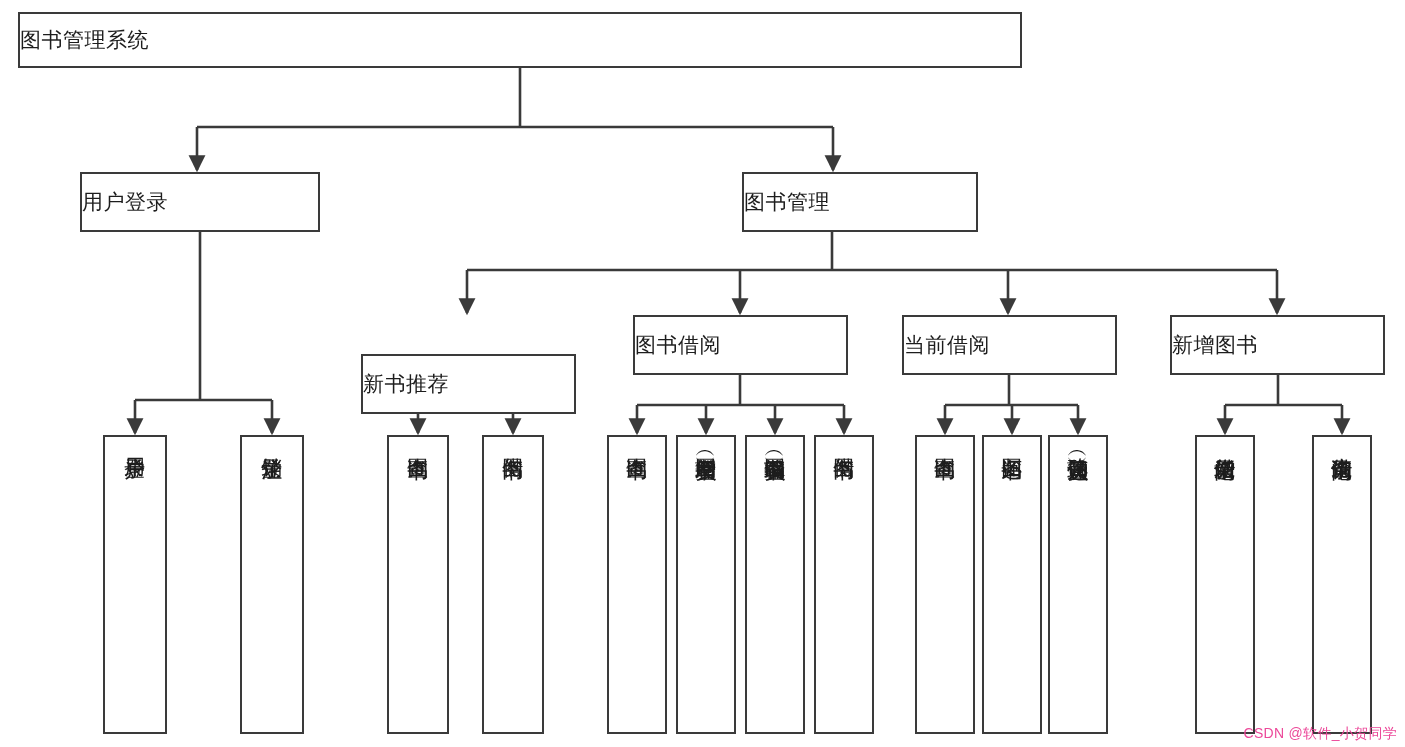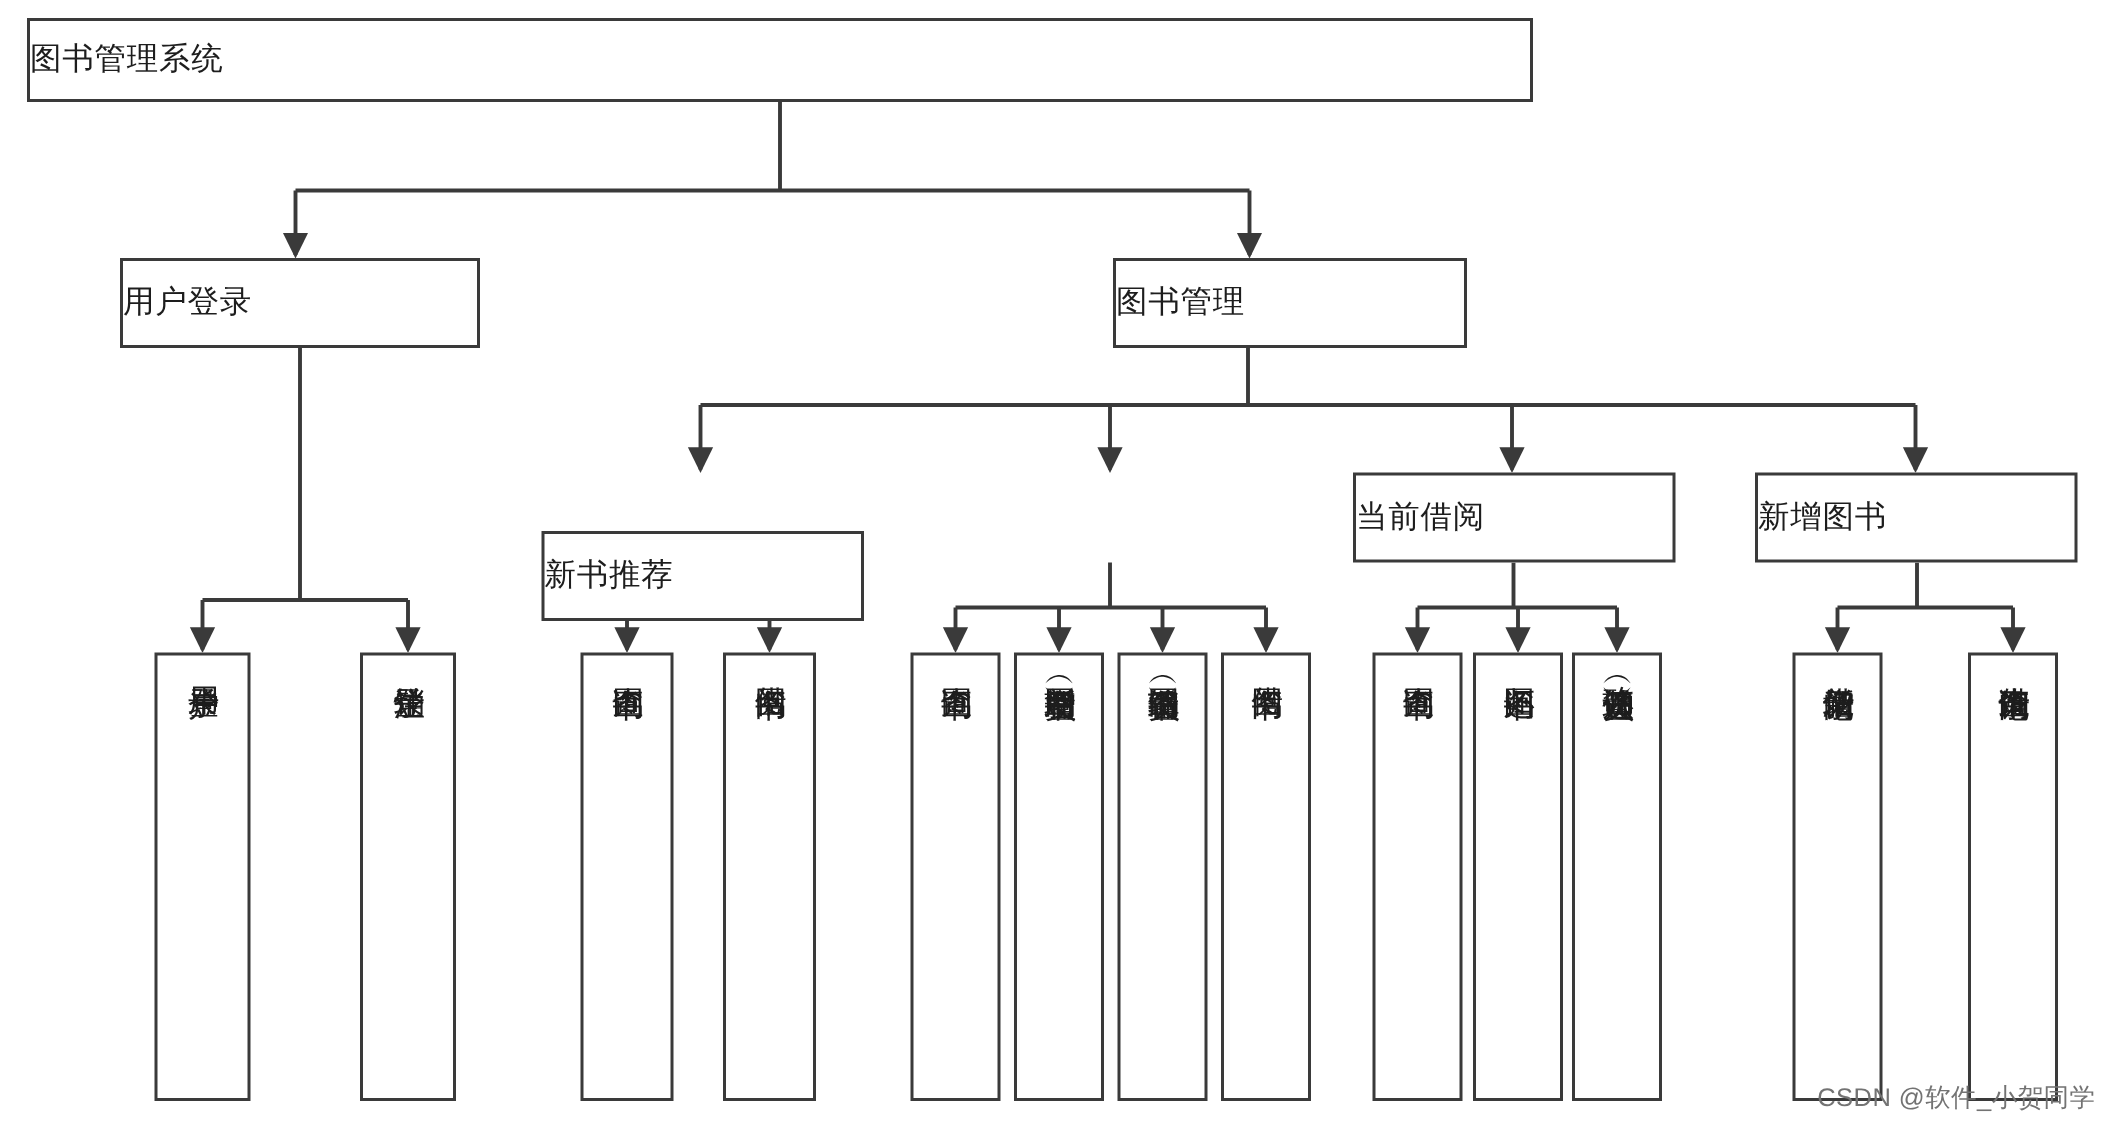--- a/index.html
+++ b/index.html
@@ -49,22 +49,22 @@
   .node.v .vtxt {
     writing-mode: vertical-rl;
     text-orientation: upright;
     display: block;
     text-align: center;
   }
   #watermark {
     position: absolute;
     right: 8px;
     bottom: 4px;
-    font-size: 17px;
-    color: #737373;
+    font-size: 14px;
+    color: #ec4899;
     letter-spacing: 0.3px;
     z-index: 3;
     white-space: nowrap;
     text-align: center;
   }
 </style>
 </head>
 <body>
 
 <div id="canvas">
@@ -126,20 +126,23 @@
   <div class="node h" style="left:80px; top:172px; width:240px; height:60px;">
     <span>用户登录</span>
   </div>
   <div class="node h" style="left:742px; top:172px; width:236px; height:60px;">
     <span>图书管理</span>
   </div>
 
   <div class="node h" style="left:361px; top:315px; width:215px; height:60px;margin-top:39px;">
     <span>新书推荐</span>
   </div>
+  <div class="node h" style="left:633px; top:315px; width:215px; height:60px;">
+    <span>图书借阅</span>
+  </div>
   <div class="node h" style="left:902px; top:315px; width:215px; height:60px;">
     <span>当前借阅</span>
   </div>
   <div class="node h" style="left:1170px; top:315px; width:215px; height:60px;">
     <span>新增图书</span>
   </div>
 
   <div class="node v" style="left:103px; top:435px; width:64px; height:299px;">
     <span class="vtxt">用户登录</span>
   </div>

